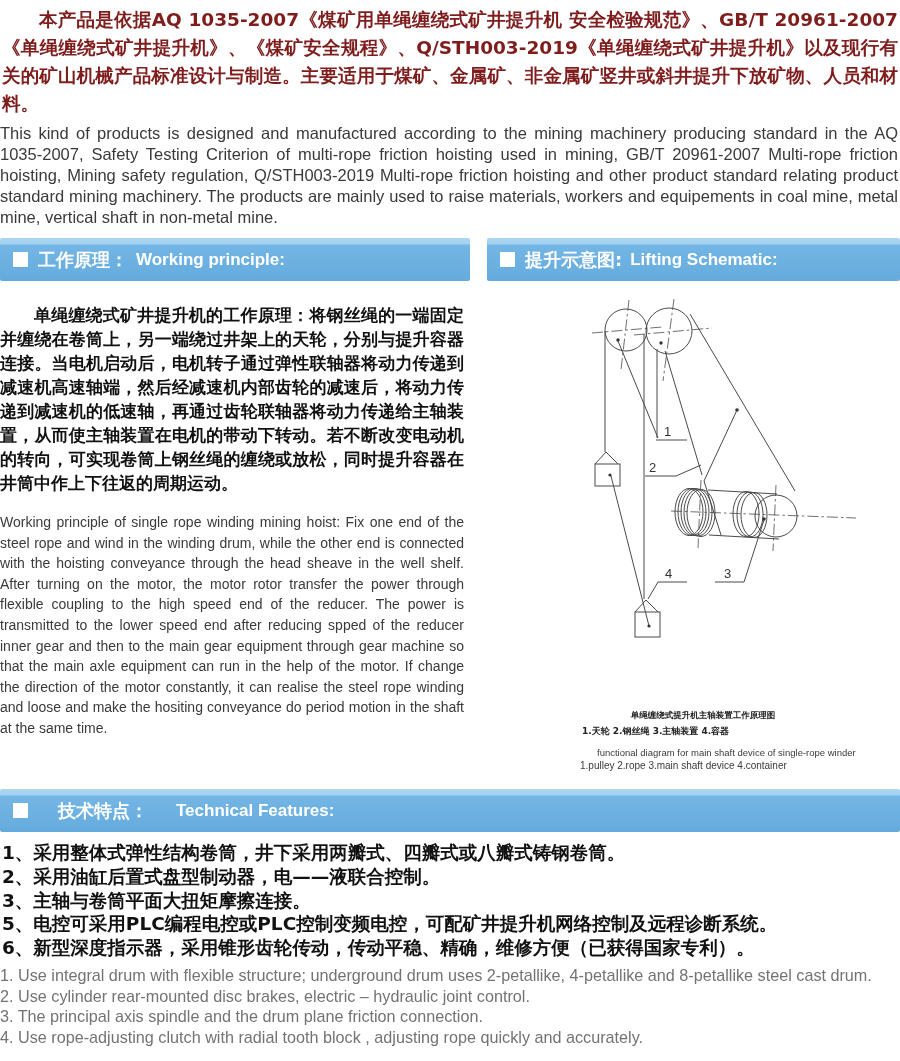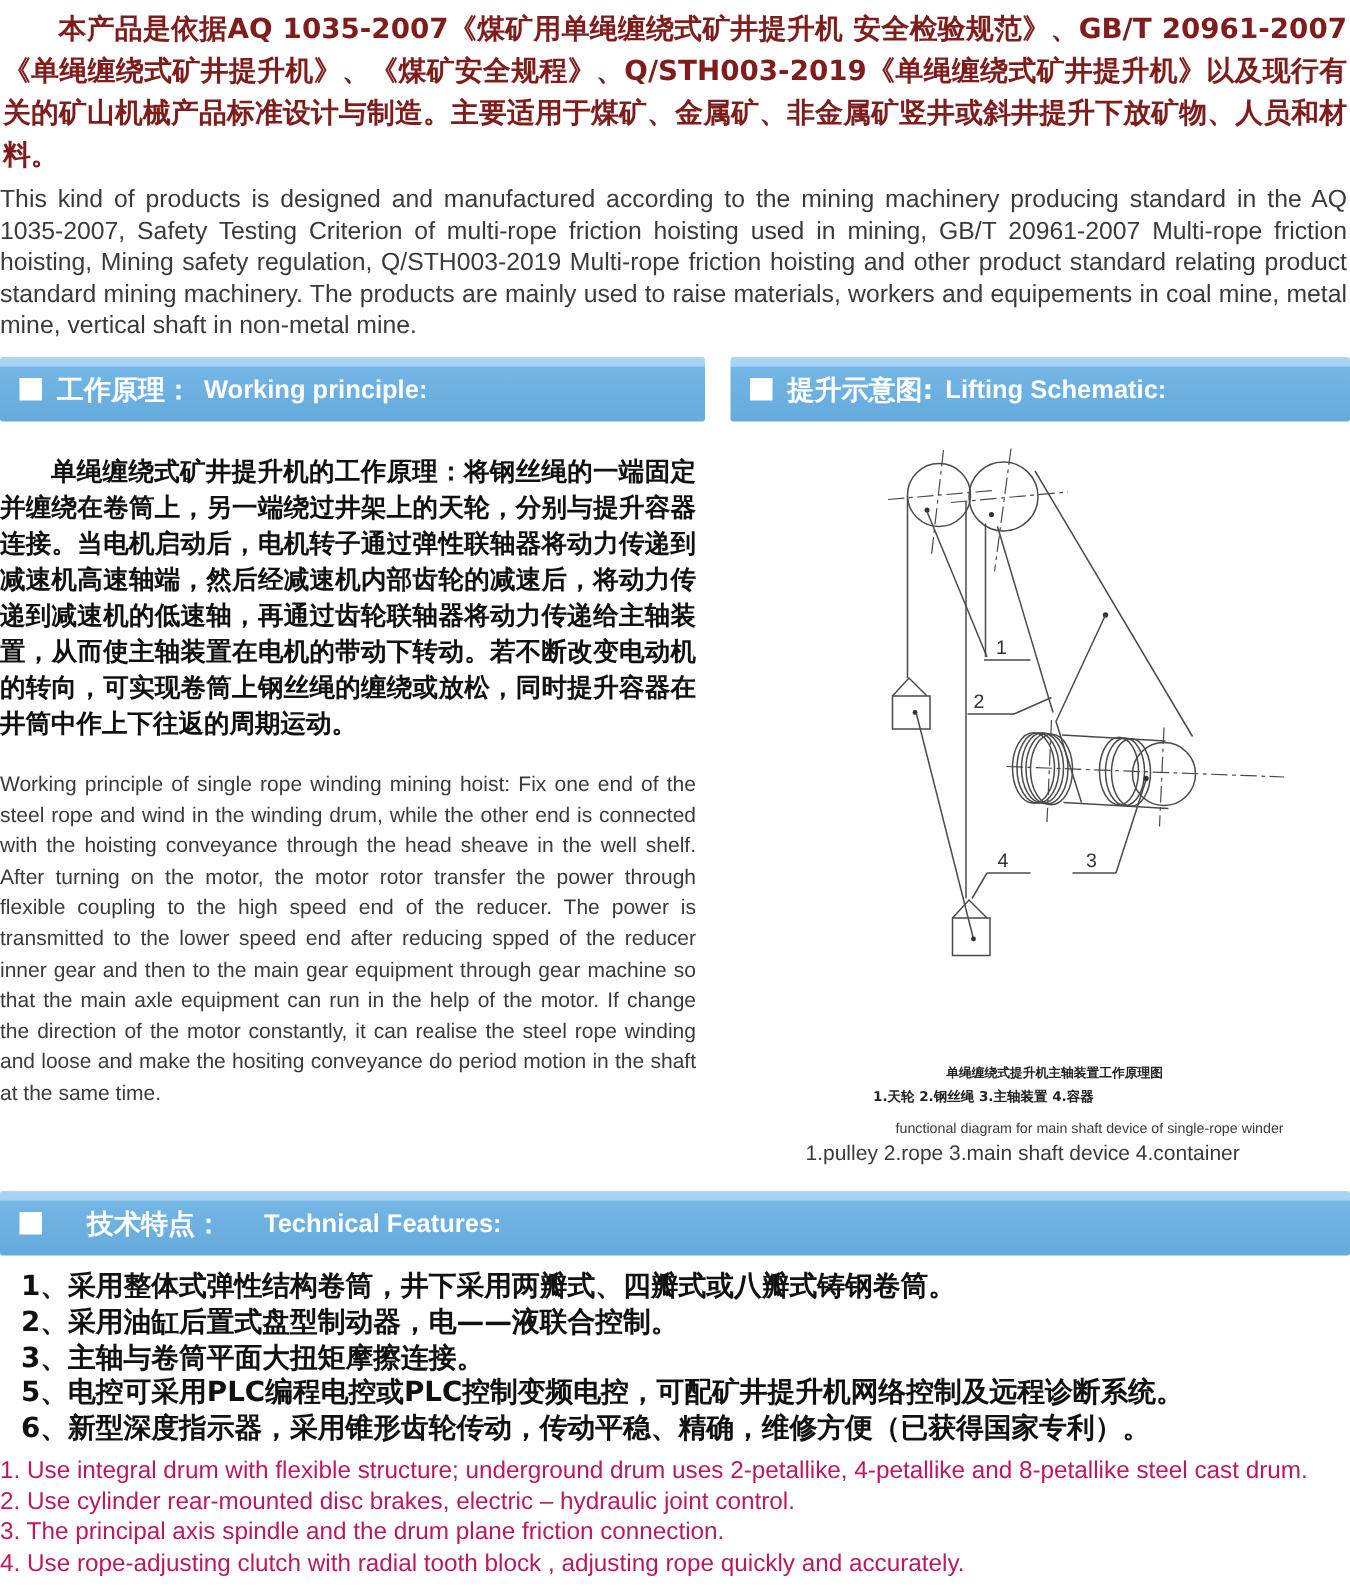--- a/index.html
+++ b/index.html
@@ -52,32 +52,31 @@
   svg.diagram{display:block;margin-left:88px;}
   .cap-zh{
     width:230px;margin:2px 0 0 118px;text-align:center;font-weight:bold;font-size:8.5px;color:#222;
     font-family:Liberation Sans, sans-serif;
   }
   .leg-zh{
     margin:3px 0 0 112px;font-weight:bold;font-size:9px;color:#222;
     font-family:"DejaVu Sans","Liberation Sans",sans-serif;
   }
   .cap-en{margin:9px 0 0 116px;font-size:9.5px;color:#3a3a3a;padding-left:11px;}
-  .leg-en{margin:2px 0 0 67px;font-size:14px;color:#3a3a3a;}
+  .leg-en{margin:2px 0 0 110px;font-size:10px;color:#3a3a3a;}
 
   
   .feat-zh{padding:9px 2px 0 2px;}
   .feat-zh .item{
     font-weight:bold;font-size:18.5px;line-height:23.8px;color:#111;
     font-family:"DejaVu Sans","Liberation Sans",sans-serif;
-    margin-left:12px;
   }
   .feat-en{padding:5px 2px 0 0;}
   .feat-en .item{
-    font-size:16.2px;line-height:20.6px;color:#be185d;text-align:justify;
+    font-size:16.2px;line-height:20.6px;color:#737373;text-align:justify;
     padding-left:20px;text-indent:-20px;
   }
 
   .stroke{stroke:#4a4a4a;stroke-width:1;fill:none;}
   .dashdot{stroke:#4a4a4a;stroke-width:0.8;fill:none;stroke-dasharray:11 3 2.5 3;}
   .dot{fill:#333;stroke:none;}
   .lbl{font-family:"Liberation Sans",sans-serif;font-size:13px;fill:#333;}
 </style>
 </head>
 <body>

